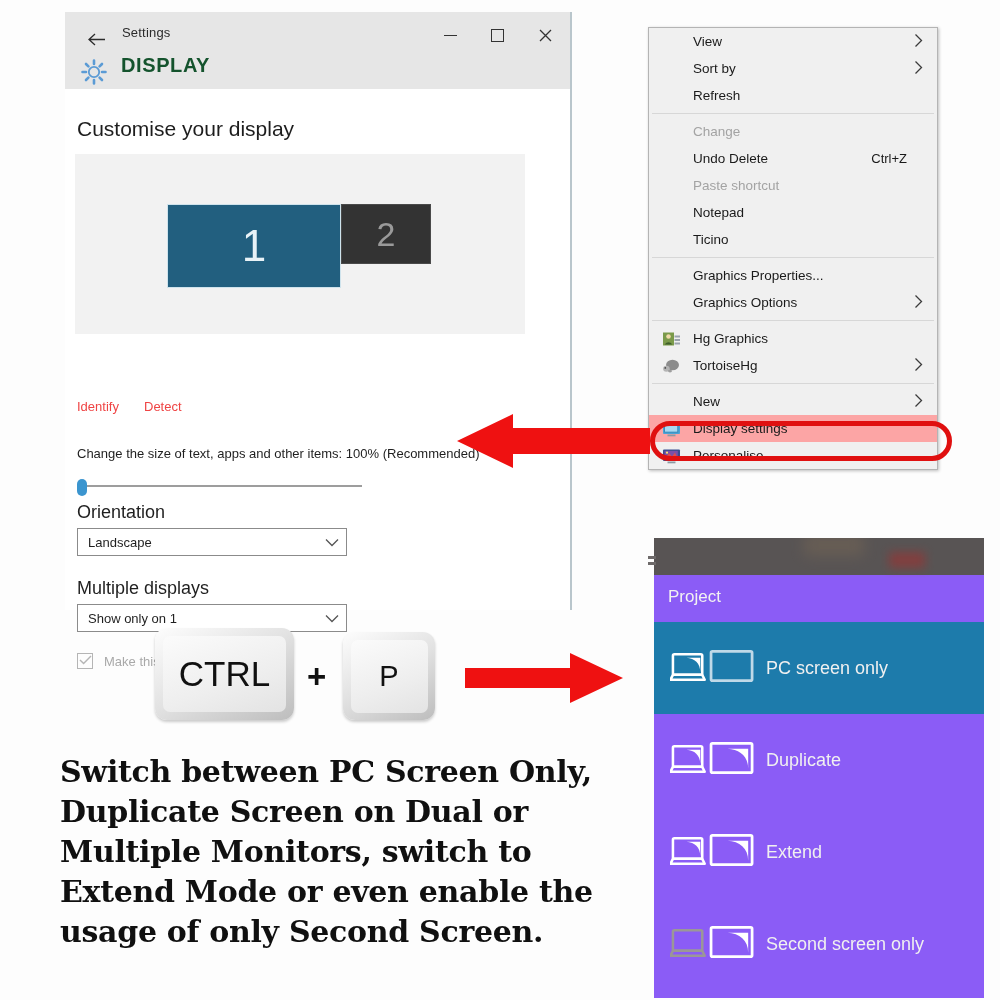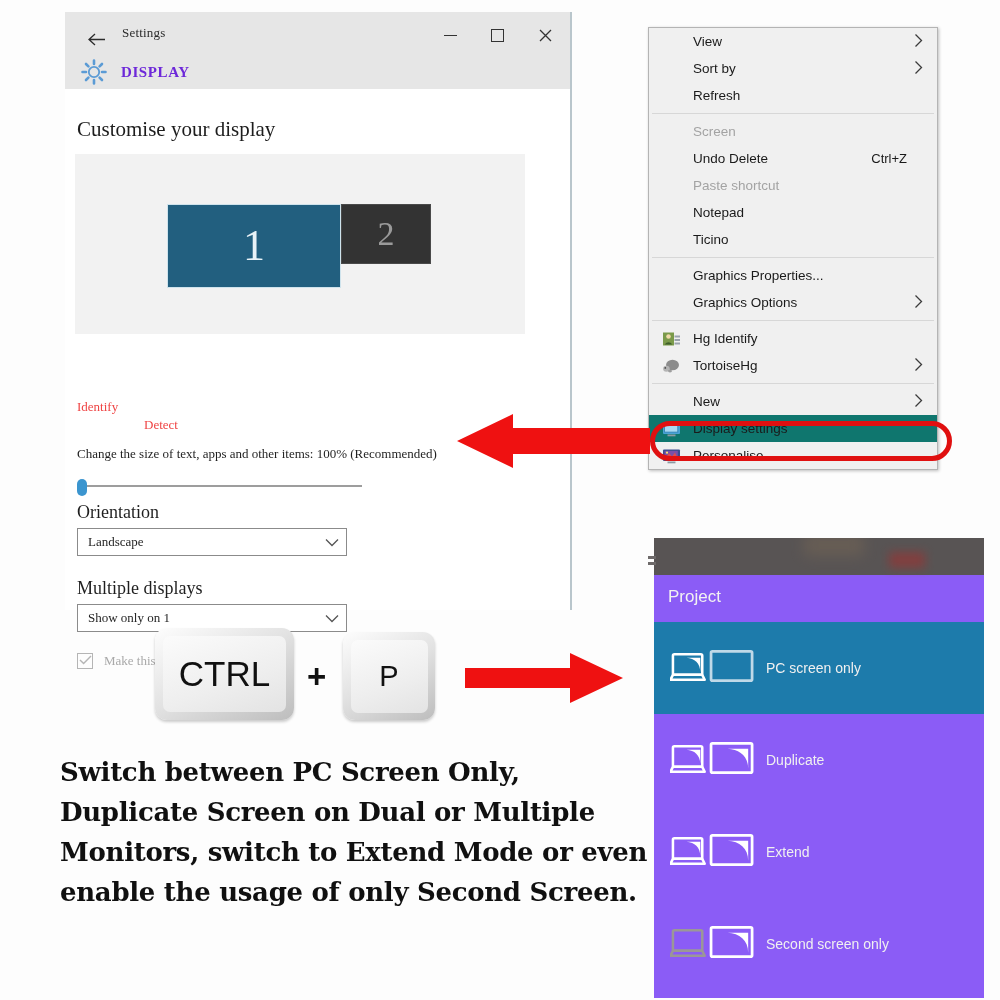--- a/index.html
+++ b/index.html
@@ -18,21 +18,20 @@
 
   
   #settings-window {
     position: absolute;
     left: 65px;
     top: 12px;
     width: 505px;
     height: 598px;
     background: #ffffff;
     border-right: 2px solid #b9c6cc;
-    font-family: Liberation Serif, serif;
   }
   #settings-titlebar {
     position: absolute;
     left: 0; top: 0;
     width: 505px;
     height: 77px;
     background: #e6e6e6;
   }
   #sw-back {
     position: absolute;
@@ -66,24 +65,24 @@
   #sw-max-glyph {
     width: 11px; height: 11px; border: 1.4px solid #333; display:block;
   }
   #sw-gear {
     position: absolute;
     left: 13px; top: 44px;
     width: 32px; height: 32px;
   }
   #sw-header {
     position: absolute;
-    left: 56px; top: 52px;
-    font-size: 15px;
+    left: 56px; top: 42px;
+    font-size: 20px;
     font-weight: bold;
-    color: #6d28d9;
+    color: #14532d;
     letter-spacing: 0.6px;
   }
 
   #settings-body {
     position: absolute;
     left: 0; top: 77px;
     width: 505px;
     height: 521px;
     background: #ffffff;
   }
@@ -128,21 +127,21 @@
     color: #9a9a9a;
     font-weight: 300;
     line-height: 1;
   }
   .blue-link {
     position: absolute;
     font-size: 13px;
     color: #ef4444;
   }
   #link-identify { left: 12px; top: 310px; }
-  #link-detect { left: 79px; top: 328px; }
+  #link-detect { left: 79px; top: 310px; }
 
   #scale-label {
     position: absolute;
     left: 12px; top: 357px;
     font-size: 13px;
     color: #1f1f1f;
   }
   #scale-slider {
     position: absolute;
     left: 12px; top: 390px;
@@ -231,21 +230,21 @@
     height: 27px;
     display: flex;
     align-items: center;
     font-size: 13.5px;
     color: #1a1a1a;
     padding-left: 44px;
     box-sizing: border-box;
   }
   .cm-item.disabled { color: #a3a3a3; }
   .cm-item.highlighted {
-    background: #0f766e;
+    background: #fca5a5;
   }
   .cm-arrow {
     position: absolute;
     right: 14px;
     top: 50%;
     transform: translateY(-50%);
     font-size: 14px;
     color: #3b3b3b;
     font-weight: 300;
   }
@@ -314,21 +313,21 @@
   #key-p { left: 188px; top: 4px; width: 92px; height: 88px; }
   #key-p .key-inner { width: 77px; height: 73px; font-size: 29px; }
 
   
   #caption {
     position: absolute;
     left: 60px; top: 752px;
     width: 590px;
     font-family: "DejaVu Serif", serif;
     font-weight: bold;
-    font-size: 26px;
+    font-size: 30px;
     line-height: 40px;
     color: #101010;
     letter-spacing: -0.3px;
   }
 
   
   #project-panel {
     position: absolute;
     left: 654px; top: 538px;
     width: 330px;
@@ -378,21 +377,21 @@
     position: absolute;
     left: 16px;
     top: 50%;
     transform: translateY(-50%);
     width: 86px;
     height: 44px;
   }
   .proj-label {
     position: absolute;
     left: 112px;
-    font-size: 14px;
+    font-size: 18px;
     color: #f0f0f0;
   }
   #proj-item-0 { top: 84px; }
   #proj-item-1 { top: 176px; }
   #proj-item-2 { top: 268px; }
   #proj-item-3 { top: 360px; }
   #project-left-tabs {
     position: absolute;
     left: -6px; top: 18px;
     width: 8px; height: 14px;
@@ -499,21 +498,21 @@
       <span>Sort by</span>
       <span class="cm-arrow"><svg width="9" height="14" viewBox="0 0 9 14">
           <path d="M1.5 1 L7.5 7 L1.5 13" stroke="#3b3b3b" stroke-width="1.3" fill="none"></path>
         </svg></span>
     </div>
     <div class="cm-item">
       <span>Refresh</span>
     </div>
     <div class="cm-sep"></div>
     <div class="cm-item disabled">
-      <span>Screen</span>
+      <span>Change</span>
     </div>
     <div class="cm-item">
       <span>Undo Delete</span>
       <span class="cm-accel">Ctrl+Z</span>
     </div>
     <div class="cm-item disabled">
       <span>Paste shortcut</span>
     </div>
     <div class="cm-item">
       <span>Notepad</span>
@@ -534,21 +533,21 @@
     <div class="cm-sep"></div>
     <div class="cm-item">
       <span class="cm-icon"><svg width="19" height="19" viewBox="0 0 19 19">
         <rect x="1" y="3" width="11" height="13" fill="#7a9a4a"></rect>
         <circle cx="6.5" cy="7" r="2.3" fill="#f0d9a8"></circle>
         <path d="M2.5 15 Q6.5 10.5 10.5 15 Z" fill="#3f5f2a"></path>
         <rect x="12.5" y="6" width="5.5" height="2" fill="#9aa3ad"></rect>
         <rect x="12.5" y="9.5" width="5.5" height="2" fill="#9aa3ad"></rect>
         <rect x="12.5" y="13" width="5.5" height="2" fill="#9aa3ad"></rect>
       </svg></span>
-      <span>Hg Identify</span>
+      <span>Hg Graphics</span>
     </div>
     <div class="cm-item">
       <span class="cm-icon"><svg width="19" height="19" viewBox="0 0 19 19">
         <ellipse cx="10.5" cy="8.5" rx="6.5" ry="5.3" fill="#8c8c8c"></ellipse>
         <ellipse cx="4.4" cy="12.2" rx="3.3" ry="3" fill="#b5b5b5"></ellipse>
         <circle cx="3.3" cy="11.4" r="0.9" fill="#4a4a4a"></circle>
         <ellipse cx="8" cy="14.6" rx="2" ry="1.4" fill="#9e9e9e"></ellipse>
       </svg></span>
       <span>TortoiseHg</span>
       <span class="cm-arrow"><svg width="9" height="14" viewBox="0 0 9 14">

